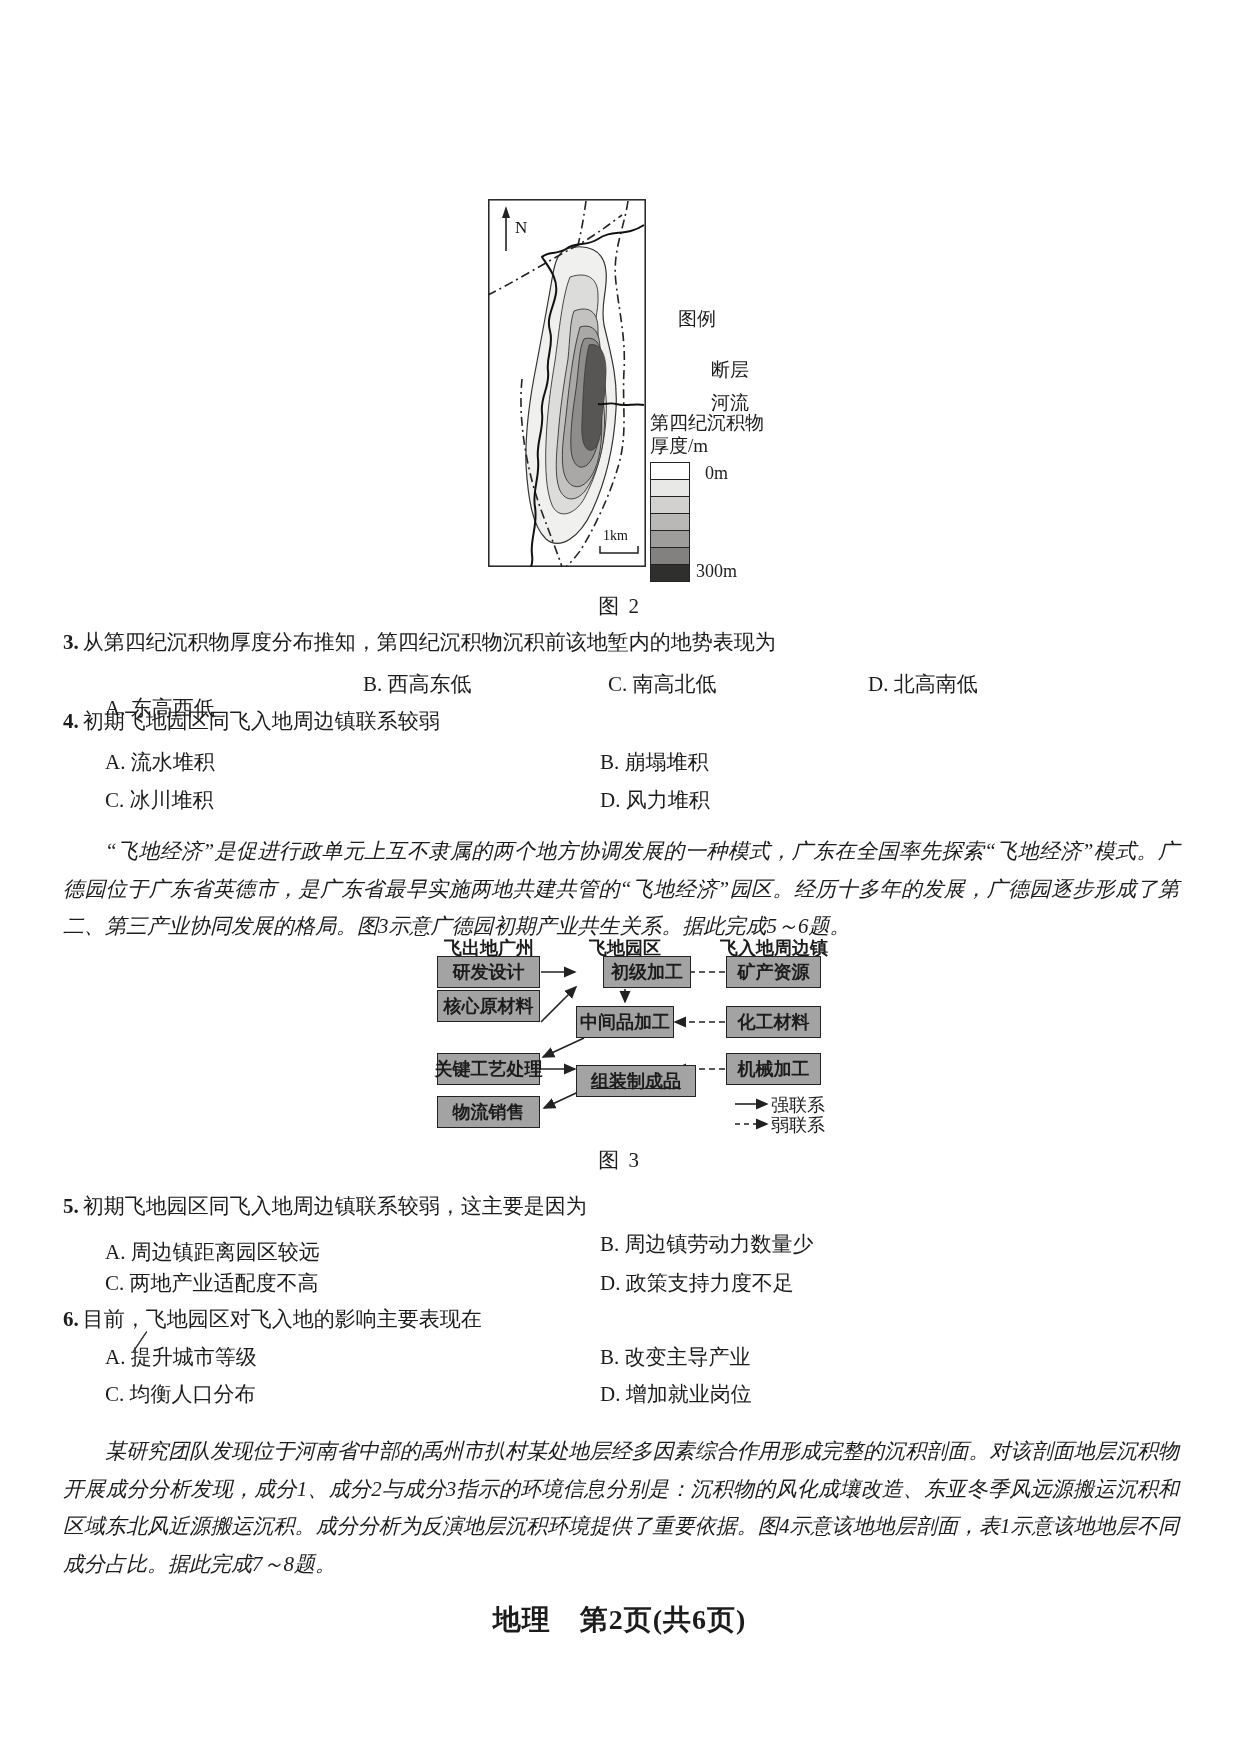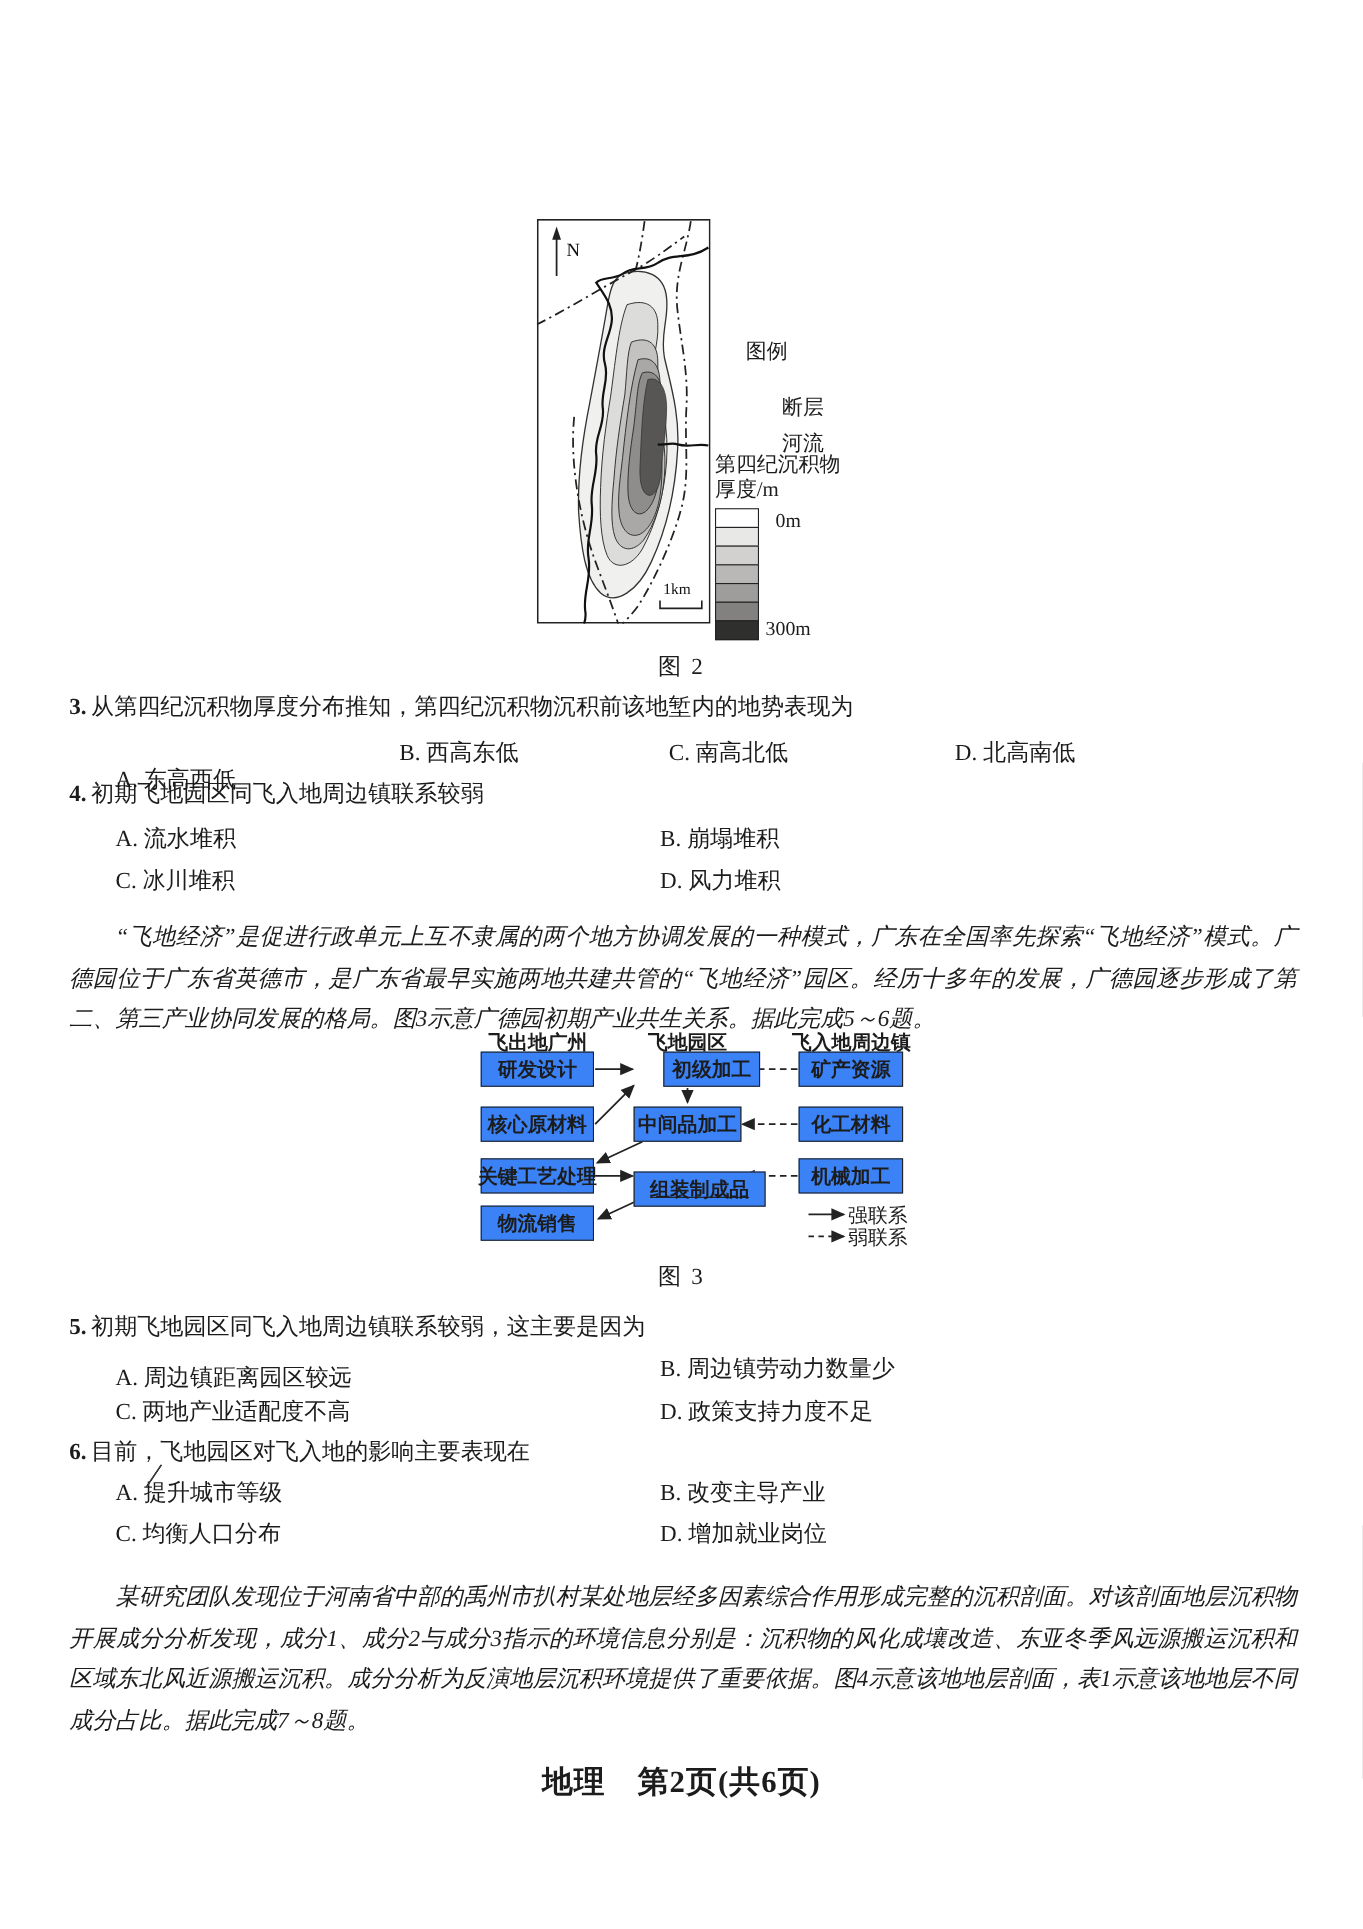--- a/index.html
+++ b/index.html
@@ -33,21 +33,21 @@
     position:absolute;left:63px;width:1116px;
     font-size:21px;line-height:37.5px;
     text-align:justify;text-indent:2em;
     font-style:italic;
   }
   
   .fig3{position:absolute;left:437px;top:936px;width:400px;height:240px;font-size:18px;}
   .fig3 .colhead{position:absolute;top:0;height:22px;text-align:center;white-space:nowrap;font-weight:600;}
   .fbox{
     position:absolute;height:32px;
-    border:1.6px solid #222;background:#3b82f6;
+    border:1.6px solid #222;background:#a3a3a3;
     display:flex;align-items:center;justify-content:center;
     font-weight:600;white-space:nowrap;box-sizing:border-box;
   }
   .fig3-legend-label{position:absolute;white-space:nowrap;font-size:18px;}
   .pen-mark{
     position:absolute;left:133px;top:1351px;width:25px;height:0;
     border-top:2px solid #3a3a3a;border-radius:2px;
     transform:rotate(-56deg);transform-origin:left center;
   }
   .footer{
@@ -174,21 +174,21 @@
         <line x1="152" y1="151" x2="107" y2="172" marker-end="url(#ah)"></line>
         <line x1="288" y1="36" x2="238" y2="36" marker-end="url(#ah)" stroke-dasharray="6 4"></line>
         <line x1="288" y1="86" x2="238" y2="86" marker-end="url(#ah)" stroke-dasharray="6 4"></line>
         <line x1="288" y1="133" x2="238" y2="133" marker-end="url(#ah)" stroke-dasharray="6 4"></line>
         <line x1="298" y1="168" x2="330" y2="168" marker-end="url(#ah)"></line>
         <line x1="298" y1="188" x2="330" y2="188" marker-end="url(#ah)" stroke-dasharray="5 4"></line>
       </g>
     </svg>
 
     <div class="fbox" style="left:0;top:20px;width:103px;">研发设计</div>
-    <div class="fbox" style="left:0;top:70px;width:103px;">核心原材料</div>
+    <div class="fbox" style="left:0;top:54px;width:103px;">核心原材料</div>
     <div class="fbox" style="left:0;top:117px;width:103px;">关键工艺处理</div>
     <div class="fbox" style="left:0;top:160px;width:103px;">物流销售</div>
 
     <div class="fbox" style="left:144px;top:20px;width:88px;margin-left:22px;">初级加工</div>
     <div class="fbox" style="left:139px;top:70px;width:98px;">中间品加工</div>
     <div class="fbox" style="left:139px;top:129px;width:120px;text-decoration:underline;">组装制成品</div>
 
     <div class="fbox" style="left:289px;top:20px;width:95px;">矿产资源</div>
     <div class="fbox" style="left:289px;top:70px;width:95px;">化工材料</div>
     <div class="fbox" style="left:289px;top:117px;width:95px;">机械加工</div>

